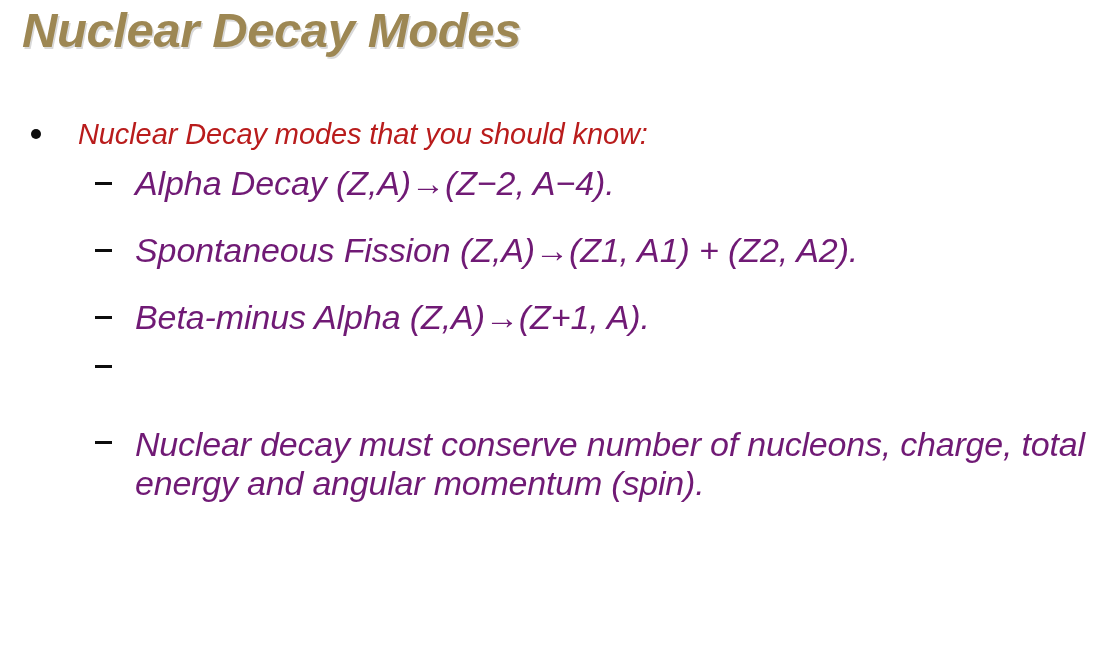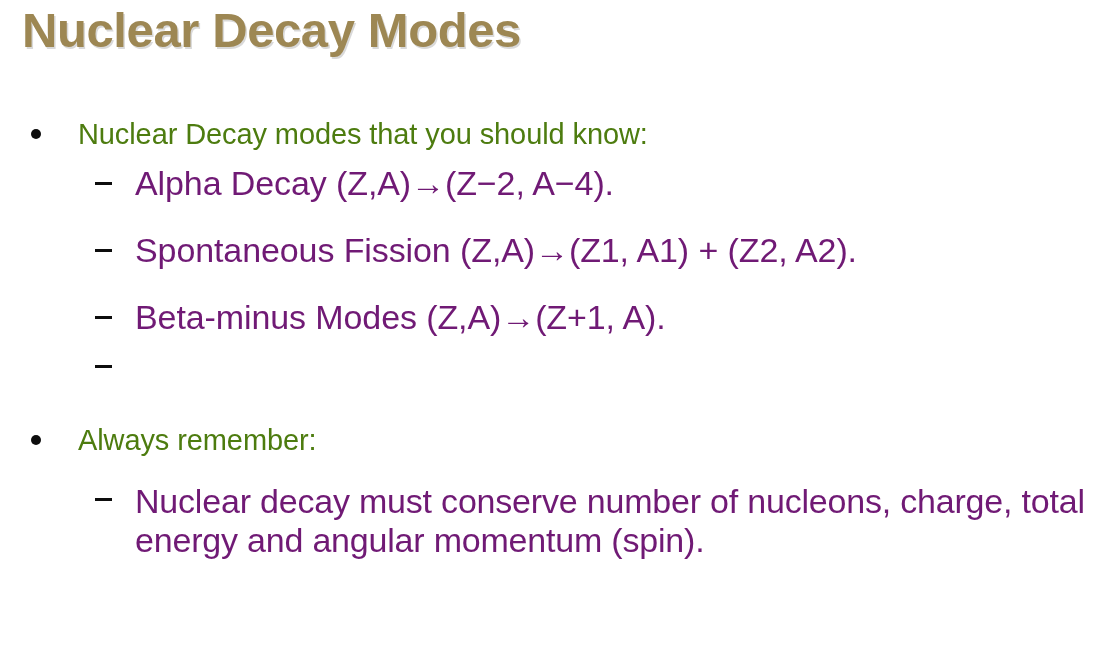--- a/index.html
+++ b/index.html
@@ -14,20 +14,21 @@
     font-family: "Liberation Sans", "DejaVu Sans", sans-serif;
     -webkit-font-smoothing: antialiased;
   }
 
   .slide {
     position: relative;
     width: 1118px;
     height: 663px;
     background: #ffffff;
     box-sizing: border-box;
+    font-style: italic;
   }
 
   
   .slide-title {
     position: absolute;
     left: 22px;
     top: 2px;
     font-size: 49px;
     font-weight: bold;
     color: #9d8753;
@@ -42,21 +43,21 @@
     position: absolute;
     left: 0;
     top: 119px;
     width: 1118px;
   }
 
   .lvl1 {
     position: relative;
     padding-left: 78px;
     font-size: 29px;
-    color: #4d7c0f;
+    color: #b91c1c;
     line-height: 1.06;
     letter-spacing: -0.1px;
     white-space: nowrap;
   }
   .lvl1 .marker-dot {
     position: absolute;
     left: 31px;
     top: 50%;
     width: 10px;
     height: 10px;
@@ -130,37 +131,31 @@
     <div class="row r-s2">
       <div class="lvl2">
         <span class="marker-dash"></span>
         <span>Spontaneous Fission (Z,A)→(Z1, A1) + (Z2, A2).</span>
       </div>
     </div>
 
     <div class="row r-s3">
       <div class="lvl2">
         <span class="marker-dash"></span>
-        <span>Beta-minus Modes (Z,A)→(Z+1, A).</span>
+        <span>Beta-minus Alpha (Z,A)→(Z+1, A).</span>
       </div>
     </div>
 
 
     <div class="row r-s5">
       <div class="lvl2">
         <span class="marker-dash"></span>
       </div>
     </div>
 
-    <div class="row r-b2">
-      <div class="lvl1">
-        <span class="marker-dot"></span>
-        <span>Always remember:</span>
-      </div>
-    </div>
 
     <div class="row r-s6">
       <div class="lvl2 wrap">
         <span class="marker-dash"></span>
         <span>Nuclear decay must conserve number of nucleons, charge, total energy and angular momentum (spin).</span>
       </div>
     </div>
 
   </div>
 </div>

